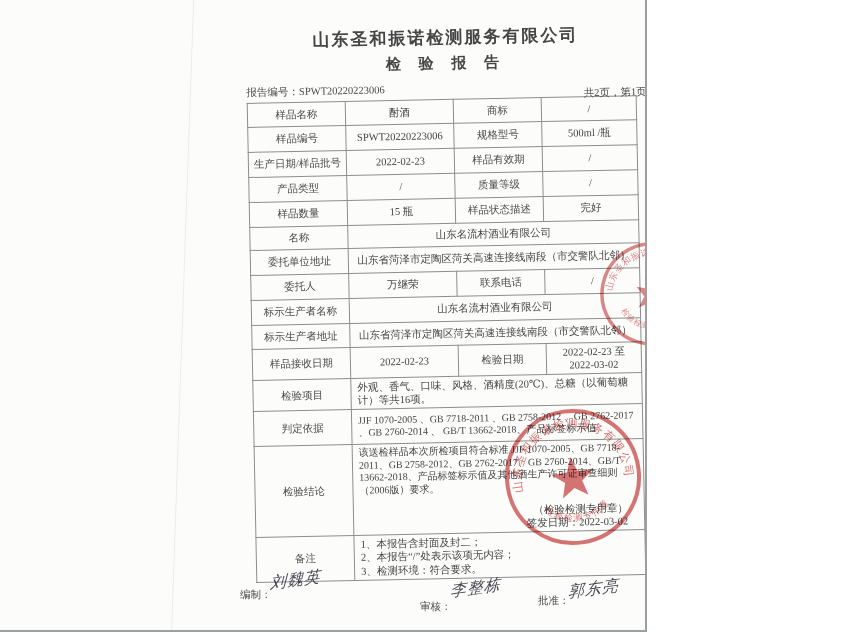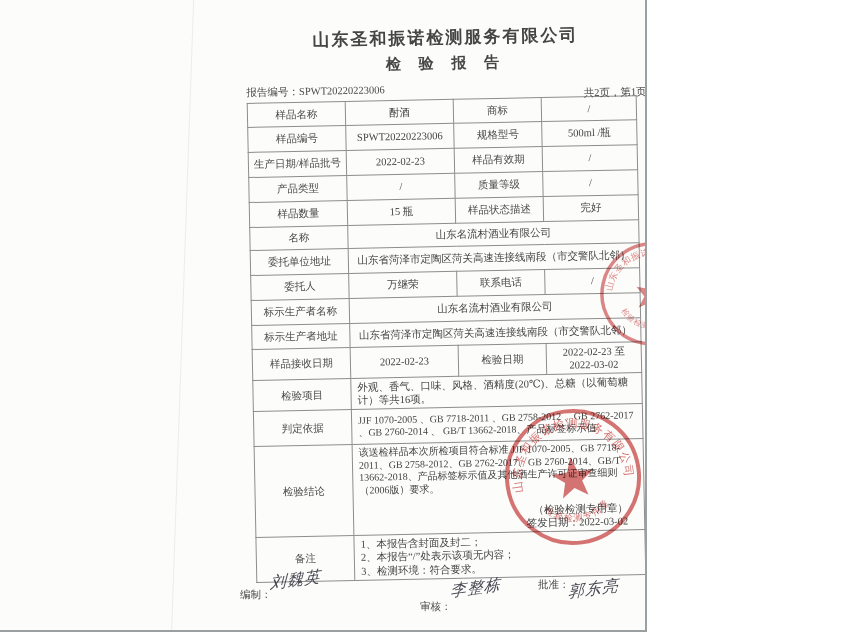--- a/index.html
+++ b/index.html
@@ -158,21 +158,21 @@
           </td>
         </tr>
       </tbody>
         </table>
     </div>
 
     <span class="sig-label" style="left:240px; top:588px;">编制：</span>
     <span class="sig-name" style="left:270px; top:570px;">刘魏英</span>
     <span class="sig-label" style="left:420px; top:600px;">审核：</span>
     <span class="sig-name" style="left:450px; top:578px;">李整栋</span>
-    <span class="sig-label" style="left:538px; top:578px;">批准：</span>
+    <span class="sig-label" style="left:538px; top:594px;">批准：</span>
     <span class="sig-name" style="left:568px; top:579px;">郭东亮</span>
 
     <svg class="stamp stamp-main" width="152" height="152" viewBox="0 0 152 152">
       <g opacity="0.72" transform="rotate(-8 76 76)">
         <defs>
           <path id="arcTop" d="M 28,98 A 52,52 0 1 1 124,98"></path>
           <path id="arcBot" d="M 42,105 A 46,46 0 0 0 110,105"></path>
         </defs>
         <circle cx="76" cy="76" r="66" fill="none" stroke="#c8403f" stroke-width="4"></circle>
         <polygon fill="#c8403f" points="76,56 81.3,70.7 96.9,71.2 84.6,80.8 88.9,95.8 76,87 63.1,95.8 67.4,80.8 55.1,71.2 70.7,70.7"></polygon>

